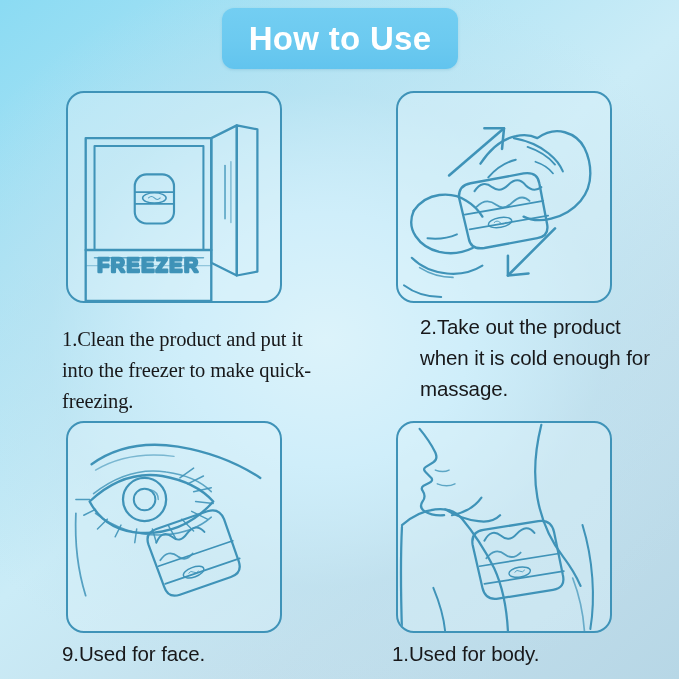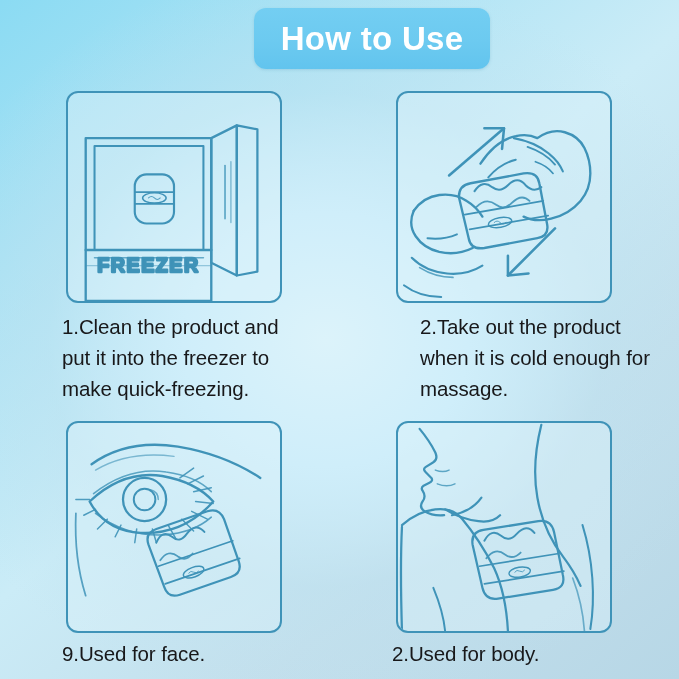--- a/index.html
+++ b/index.html
@@ -30,59 +30,58 @@
     left: 222px;
     top: 8px;
     width: 236px;
     height: 61px;
     border-radius: 12px;
     background: linear-gradient(180deg, #73cef2 0%, #6ccaf0 55%, #62c4ee 100%);
     box-shadow: 0 1px 3px rgba(80,150,180,0.25);
     display: flex;
     align-items: center;
     justify-content: center;
-    margin-left: 32px;
   }
   .title-text {
     color: #ffffff;
     font-size: 33px;
     font-weight: bold;
     letter-spacing: 0.3px;
     line-height: 1;
     white-space: nowrap;
   }
 
   
   .panel {
     position: absolute;
     width: 216px;
     height: 212px;
     border: 2.5px solid #3f93b8;
-    border-radius: 12px;
+    border-radius: 18px;
     background: rgba(222,243,251,0.42);
     box-sizing: border-box;
     overflow: hidden;
   }
   #panel-1 { left: 66px;  top: 91px; }
   #panel-2 { left: 396px; top: 91px; }
   #panel-3 { left: 66px;  top: 421px; }
   #panel-4 { left: 396px; top: 421px; }
 
   .panel svg { display: block; width: 100%; height: 100%; }
 
   
   .caption {
     position: absolute;
     color: #18181a;
     font-size: 20.5px;
     line-height: 31px;
     letter-spacing: -0.1px;
     white-space: pre-line;
   }
-  #caption-1 { left: 62px;  top: 311px; width: 250px; }
+  #caption-1 { left: 62px;  top: 324px; width: 250px; font-family: Liberation Serif, serif; }
   #caption-2 { left: 392px; top: 311px; width: 250px; margin-left: 28px; }
   #caption-3 { left: 62px;  top: 638px; width: 250px; }
   #caption-4 { left: 392px; top: 638px; width: 250px; }
 
   .freezer-label {
     font-family: "Liberation Sans", sans-serif;
     font-size: 20px;
     font-weight: bold;
     letter-spacing: 1.6px;
     fill: #3d8fb5;
@@ -262,15 +261,15 @@
         <path d="M90 138 q9 -12 19 -4 q8 6 16 -2" stroke-width="1.8" opacity="0.9"></path>
         <ellipse cx="124" cy="152" rx="11" ry="5" stroke-width="1.4" transform="rotate(-9 124 152)"></ellipse>
         <path d="M119 152 q2 -3 5 -1 q3 2 5 -1" stroke-width="1.0" opacity="0.85"></path>
       </g>
     </svg>
   </div>
 
   <div class="caption" id="caption-1">1.Clean the product and put it into the freezer to make quick-freezing.</div>
   <div class="caption" id="caption-2">2.Take out the product when it is cold enough for massage.</div>
   <div class="caption" id="caption-3">9.Used for face.</div>
-  <div class="caption" id="caption-4">2.Used for body.</div>
+  <div class="caption" id="caption-4">1.Used for body.</div>
 
 </div>
 
 </body></html>

